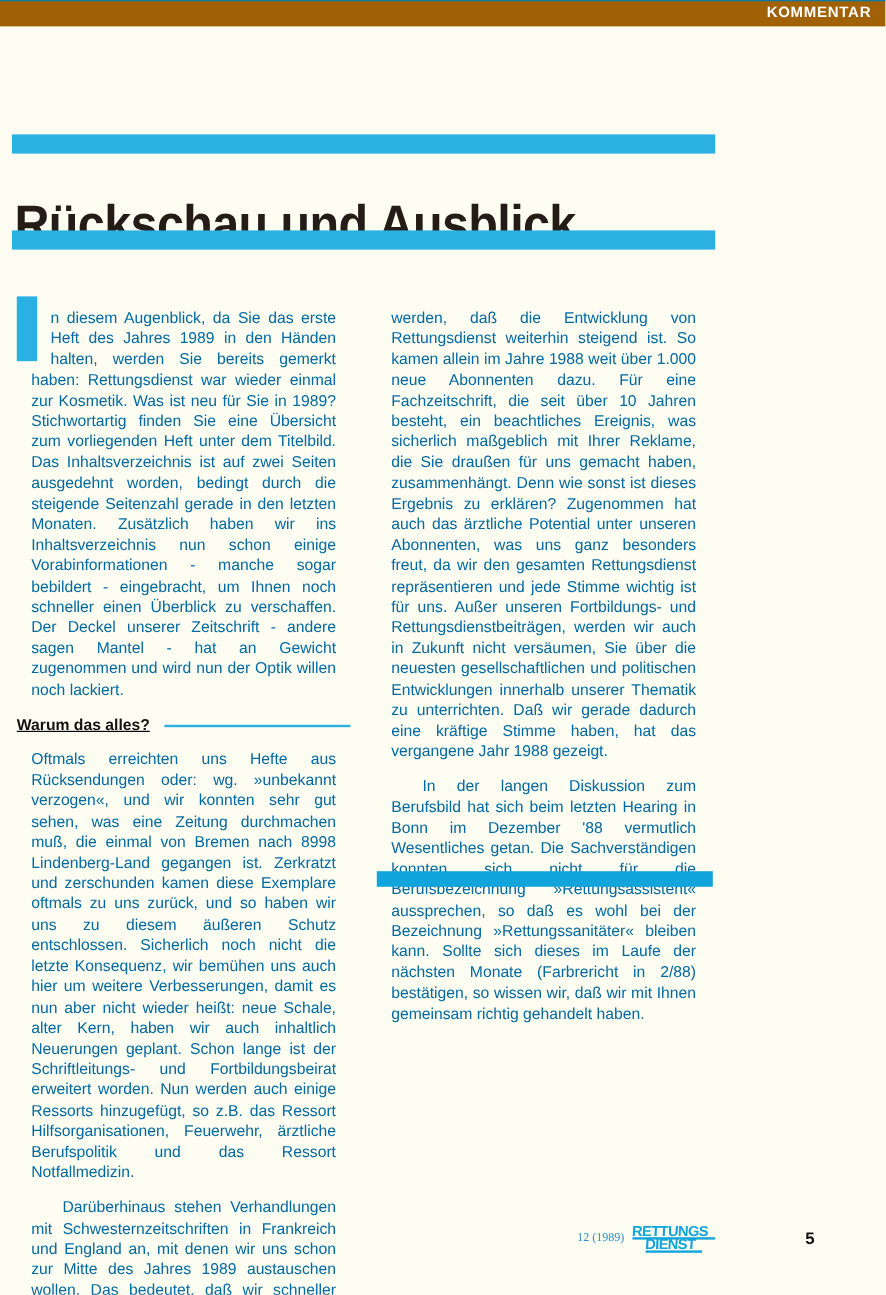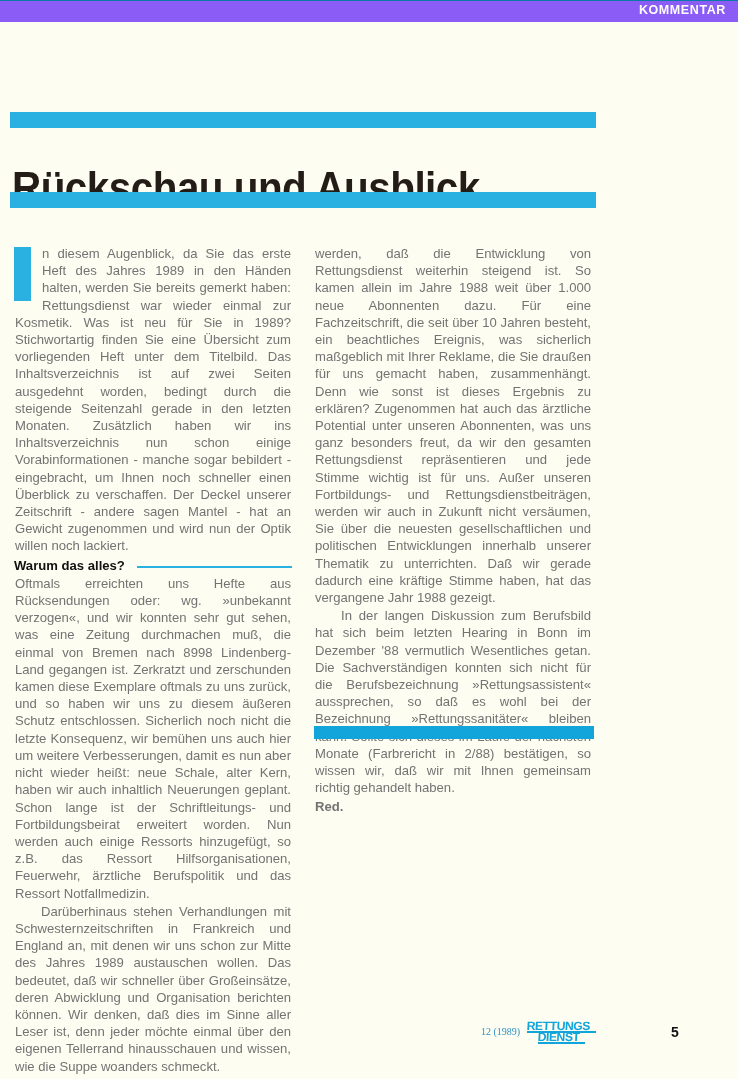--- a/index.html
+++ b/index.html
@@ -15,21 +15,21 @@
     position: relative;
   }
 
   
   .top-bar {
     position: absolute;
     left: 0;
     top: 0;
     width: 738px;
     height: 22px;
-    background: #8b5cf6;
+    background: #a16207;
     box-shadow: inset 0 1px 0 0 #0b7ba6;
   }
   .top-bar .kommentar {
     position: absolute;
     right: 12px;
     top: 3px;
     color: #ffffff;
     font-size: 12.5px;
     font-weight: bold;
     letter-spacing: 0.6px;
@@ -79,25 +79,25 @@
   }
   .col {
     position: absolute;
     top: 0;
     width: 278px;
   }
   .col-left  { left: 0; }
   .col-right { left: 300px; }
 
   .col p {
-    margin: 1px;
+    margin: 12px;
     font-family: "Liberation Sans", sans-serif;
     font-size: 13.1px;
     line-height: 17.2px;
-    color: #737373;
+    color: #0369a1;
     text-align: justify;
     text-justify: inter-word;
     hyphens: manual;
   }
   .col p.indent { text-indent: 26px; }
   .col p.lead   { text-indent: 0; }
 
   
   .dropcap {
     float: left;
@@ -106,20 +106,21 @@
     background: #2bb0e2;
     margin: 3px 11px 0 0;
   }
 
   
   .subhead {
     display: flex;
     align-items: center;
     margin: 2px 0 0 0;
     gap: 12px;
+    text-decoration: underline;
   }
   .subhead-text {
     font-size: 13.1px;
     font-weight: bold;
     color: #111111;
     line-height: 17.2px;
     white-space: nowrap;
   }
   .subhead-rule {
     flex: 1 1 auto;
@@ -224,21 +225,20 @@
     </div>
 
     <p class="lead">Oftmals erreichten uns Hefte aus Rücksendungen oder: wg. »unbekannt verzogen«, und wir konnten sehr gut sehen, was eine Zeitung durchmachen muß, die einmal von Bremen nach 8998 Lindenberg-Land gegangen ist. Zerkratzt und zerschunden kamen diese Exemplare oftmals zu uns zurück, und so haben wir uns zu diesem äußeren Schutz entschlossen. Sicherlich noch nicht die letzte Konsequenz, wir bemühen uns auch hier um weitere Verbesserungen, damit es nun aber nicht wieder heißt: neue Schale, alter Kern, haben wir auch inhaltlich Neuerungen geplant. Schon lange ist der Schriftleitungs- und Fortbildungsbeirat erweitert worden. Nun werden auch einige Ressorts hinzugefügt, so z.B. das Ressort Hilfsorganisationen, Feuerwehr, ärztliche Berufspolitik und das Ressort Notfallmedizin.</p>
     <p class="indent">Darüberhinaus stehen Verhandlungen mit Schwesternzeitschriften in Frankreich und England an, mit denen wir uns schon zur Mitte des Jahres 1989 austauschen wollen. Das bedeutet, daß wir schneller über Großeinsätze, deren Abwicklung und Organisation berichten können. Wir denken, daß dies im Sinne aller Leser ist, denn jeder möchte einmal über den eigenen Tellerrand hinausschauen und wissen, wie die Suppe woanders schmeckt.</p>
     <p class="indent">Neu im Jahre 1989 wird sein, daß wir einen ständigen Vertreter in der DDR bekommen, sowie ab sofort ein Mitglied aus diesem Staat im Fortbildungsbeirat. Rückschauend - und das wird Sie sicherlich auch interessieren - kann gesagt</p>
   </div>
 
   <div class="col col-right">
     <p class="lead">werden, daß die Entwicklung von Rettungsdienst weiterhin steigend ist. So kamen allein im Jahre 1988 weit über 1.000 neue Abonnenten dazu. Für eine Fachzeitschrift, die seit über 10 Jahren besteht, ein beachtliches Ereignis, was sicherlich maßgeblich mit Ihrer Reklame, die Sie draußen für uns gemacht haben, zusammenhängt. Denn wie sonst ist dieses Ergebnis zu erklären? Zugenommen hat auch das ärztliche Potential  unter unseren Abonnenten, was uns ganz besonders freut, da wir den gesamten  Rettungsdienst repräsentieren und jede Stimme wichtig ist für uns. Außer unseren Fortbildungs- und Rettungsdienstbeiträgen, werden wir auch in Zukunft nicht versäumen, Sie über die neuesten gesellschaftlichen und politischen Entwicklungen innerhalb unserer Thematik zu unterrichten. Daß wir gerade dadurch eine kräftige Stimme haben, hat das vergangene Jahr 1988 gezeigt.</p>
     <p class="indent">In der langen Diskussion zum Berufsbild hat sich beim letzten Hearing in Bonn im Dezember '88 vermutlich Wesentliches getan. Die Sachverständigen konnten sich nicht für die Berufsbezeichnung »Rettungsassistent« aussprechen, so daß es wohl bei der Bezeichnung »Rettungssanitäter« bleiben kann. Sollte sich dieses im Laufe der nächsten Monate (Farbrericht in 2/88) bestätigen, so wissen wir, daß wir mit Ihnen gemeinsam richtig gehandelt haben.</p>
-    <p class="byline">Red.</p>
   </div>
 </div>
 
 <div class="end-bar"></div>
 
 <div class="footer">
   <span class="issue">12 (1989)</span>
 
   <span class="logo">
     <span class="l1">RETTUNGS</span>

